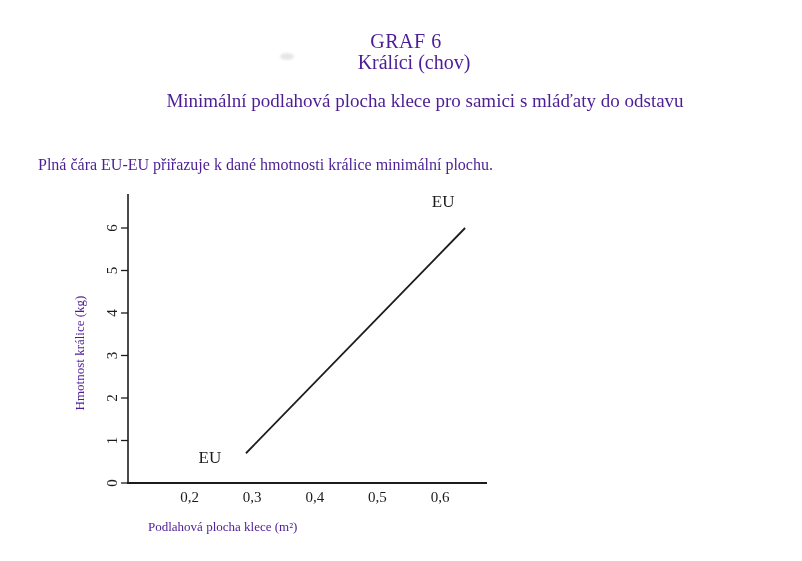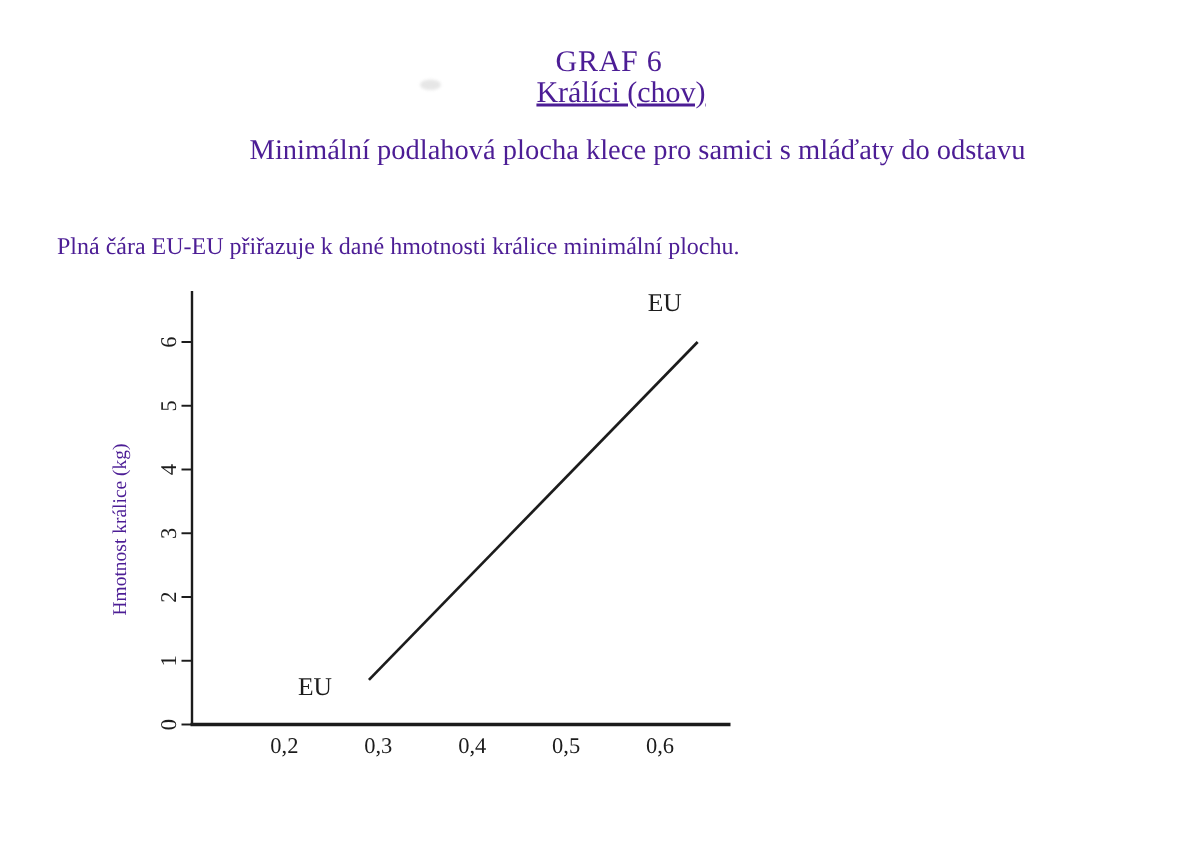--- a/index.html
+++ b/index.html
@@ -20,21 +20,20 @@
   .graf-label {
     top: 30px; left: 10px; right: 0;
     text-align: center;
     font-size: 20px;
     letter-spacing: 0.5px;
   }
   .category {
     top: 51px; left: 26px; right: 0;
     text-align: center;
     font-size: 20px;
-    text-decoration: underline;
   }
   .main-title {
     top: 90px; left: 48px; right: 0;
     text-align: center;
     font-size: 19px;
   }
   .note {
     top: 156px; left: 38px;
     font-size: 16px;
   }
@@ -93,14 +92,15 @@
       <text x="252.2173913043478" y="502" text-anchor="middle" font-size="15">0,3</text>
       <text x="314.82608695652175" y="502" text-anchor="middle" font-size="15">0,4</text>
       <text x="377.4347826086956" y="502" text-anchor="middle" font-size="15">0,5</text>
       <text x="440.0434782608695" y="502" text-anchor="middle" font-size="15">0,6</text>
       <polyline points="245.9565217391304,453.25 465.0869565217391,228" fill="none" stroke="#1c1c1c" stroke-width="1.8"></polyline>
       <text x="209.9565217391304" y="463.25" text-anchor="middle" font-size="17">EU</text>
       <text x="443.0869565217391" y="207" text-anchor="middle" font-size="17">EU</text>
     </svg>
 
   <div class="abs y-axis-title">Hmotnost králice (kg)</div>
+  <div class="abs x-axis-title">Podlahová plocha klece (m²)</div>
 
 </div>
 
 </body></html>

